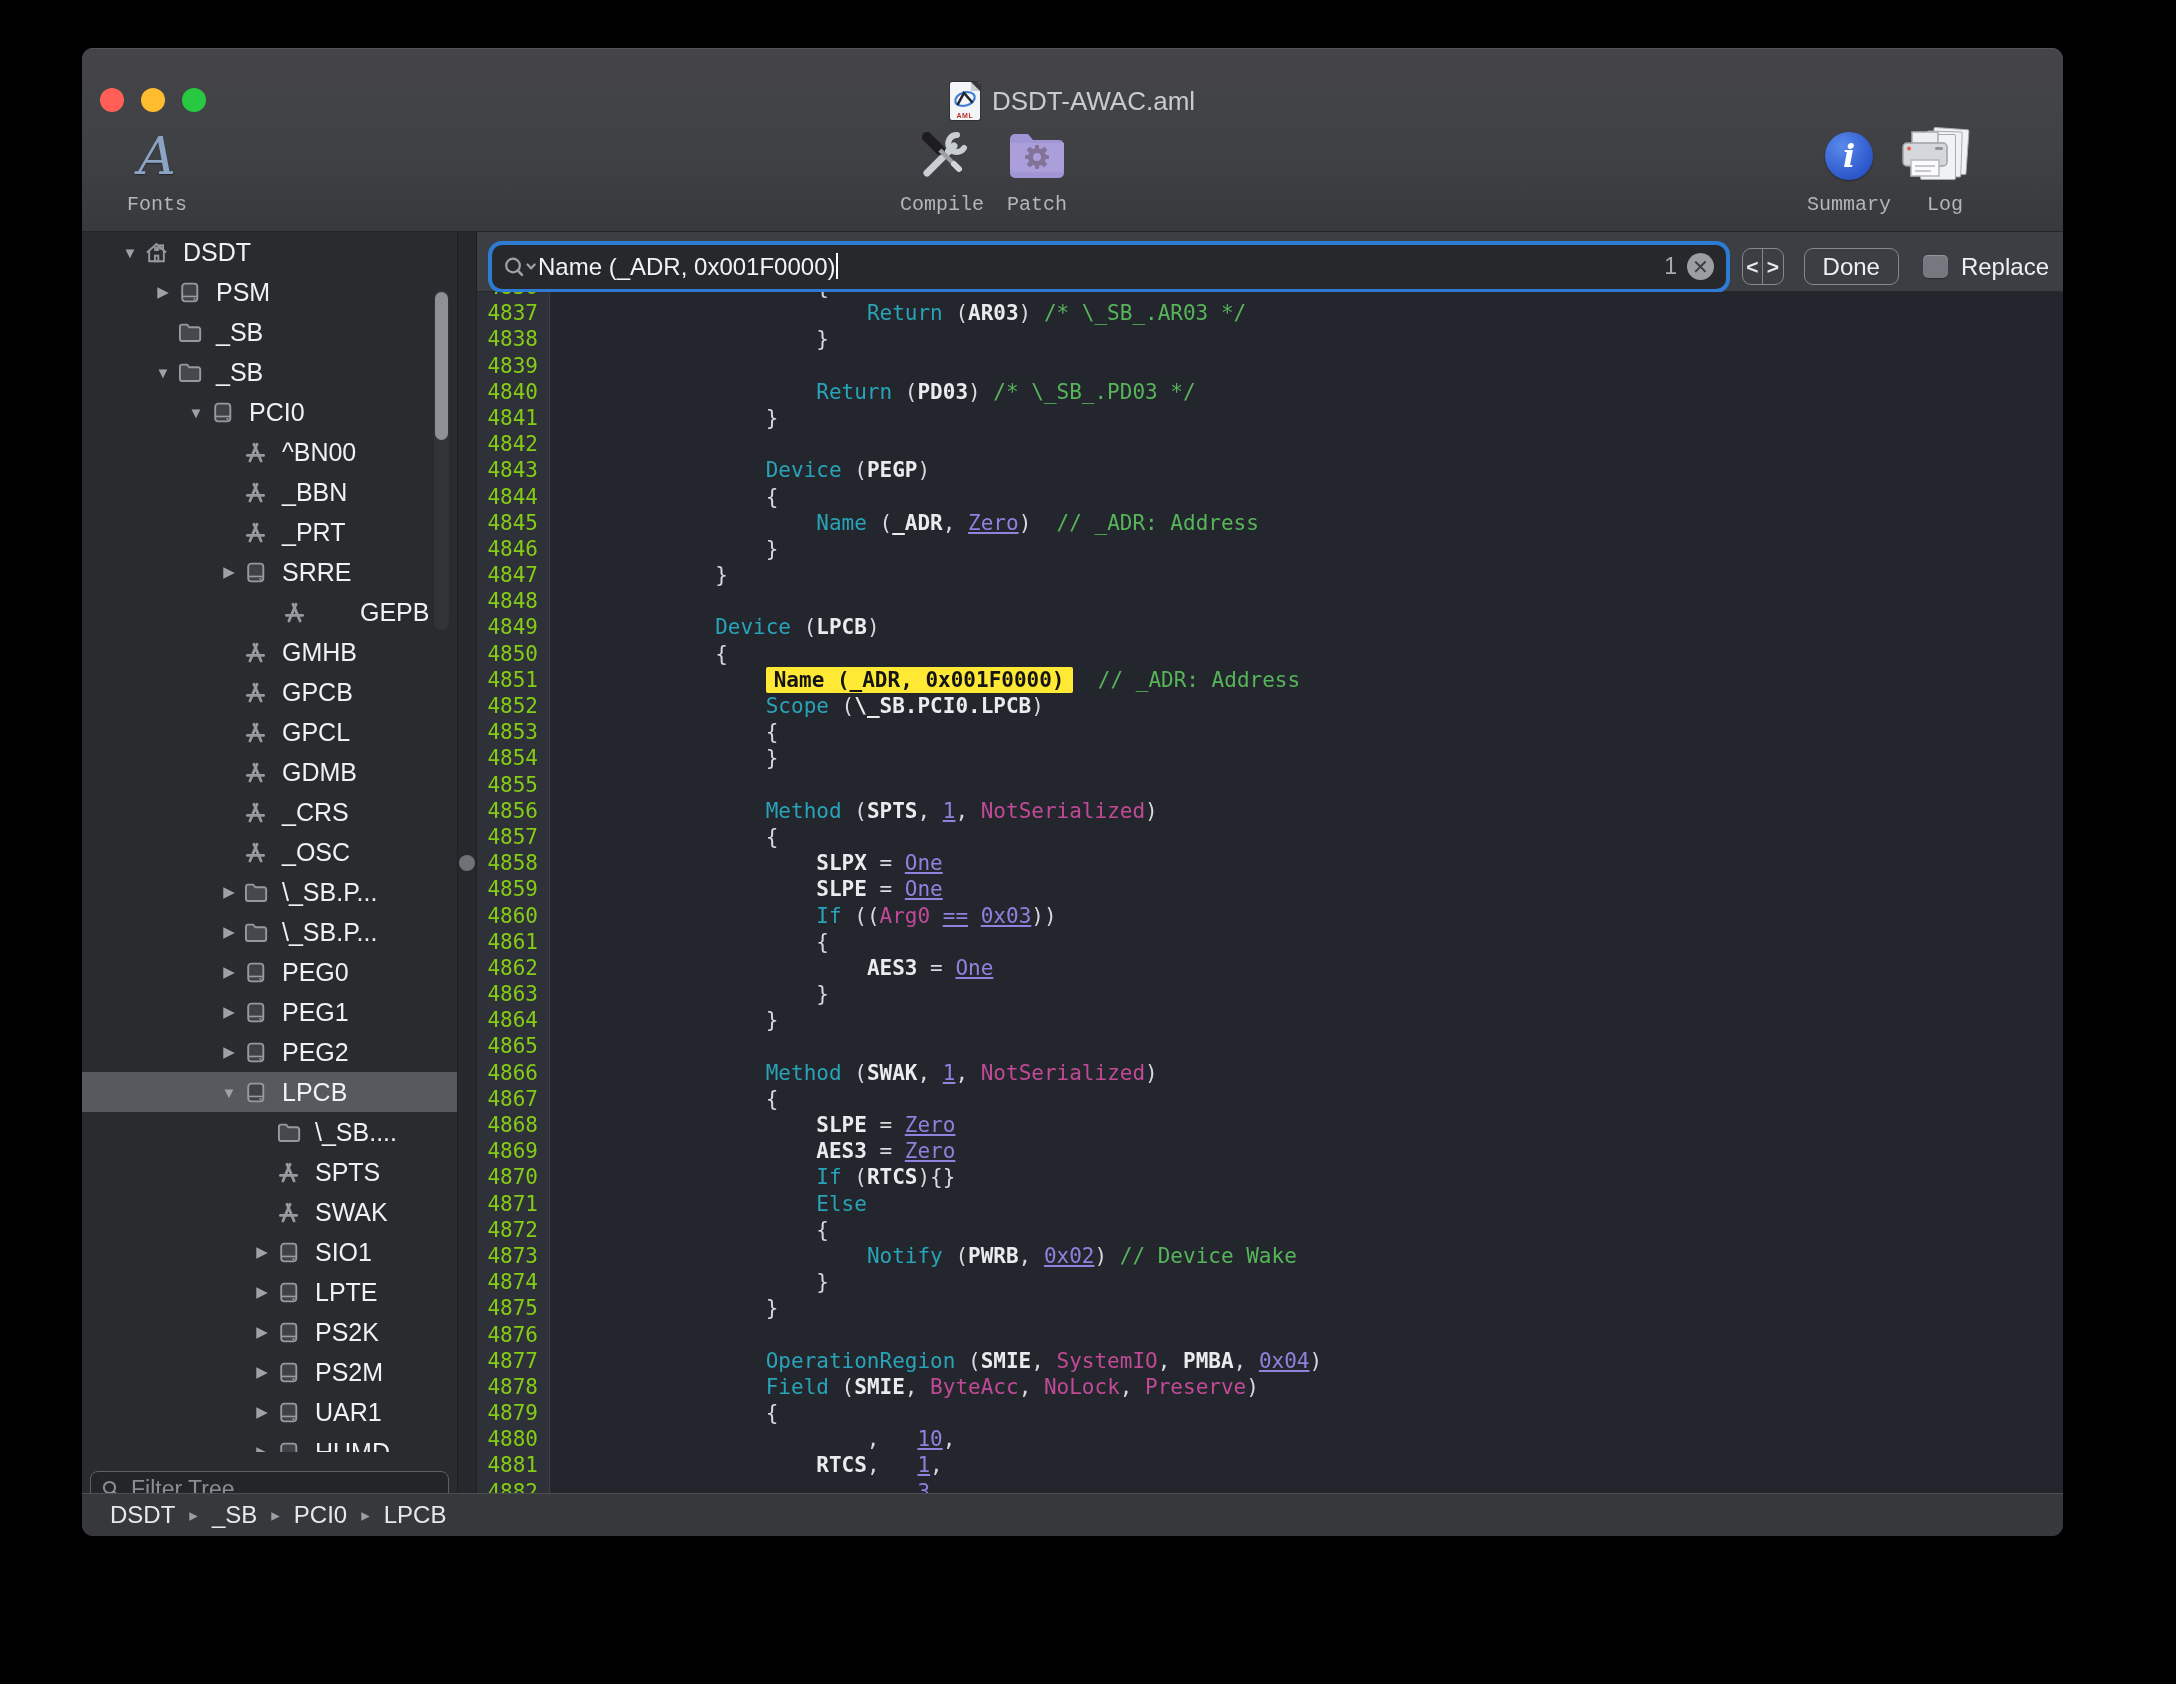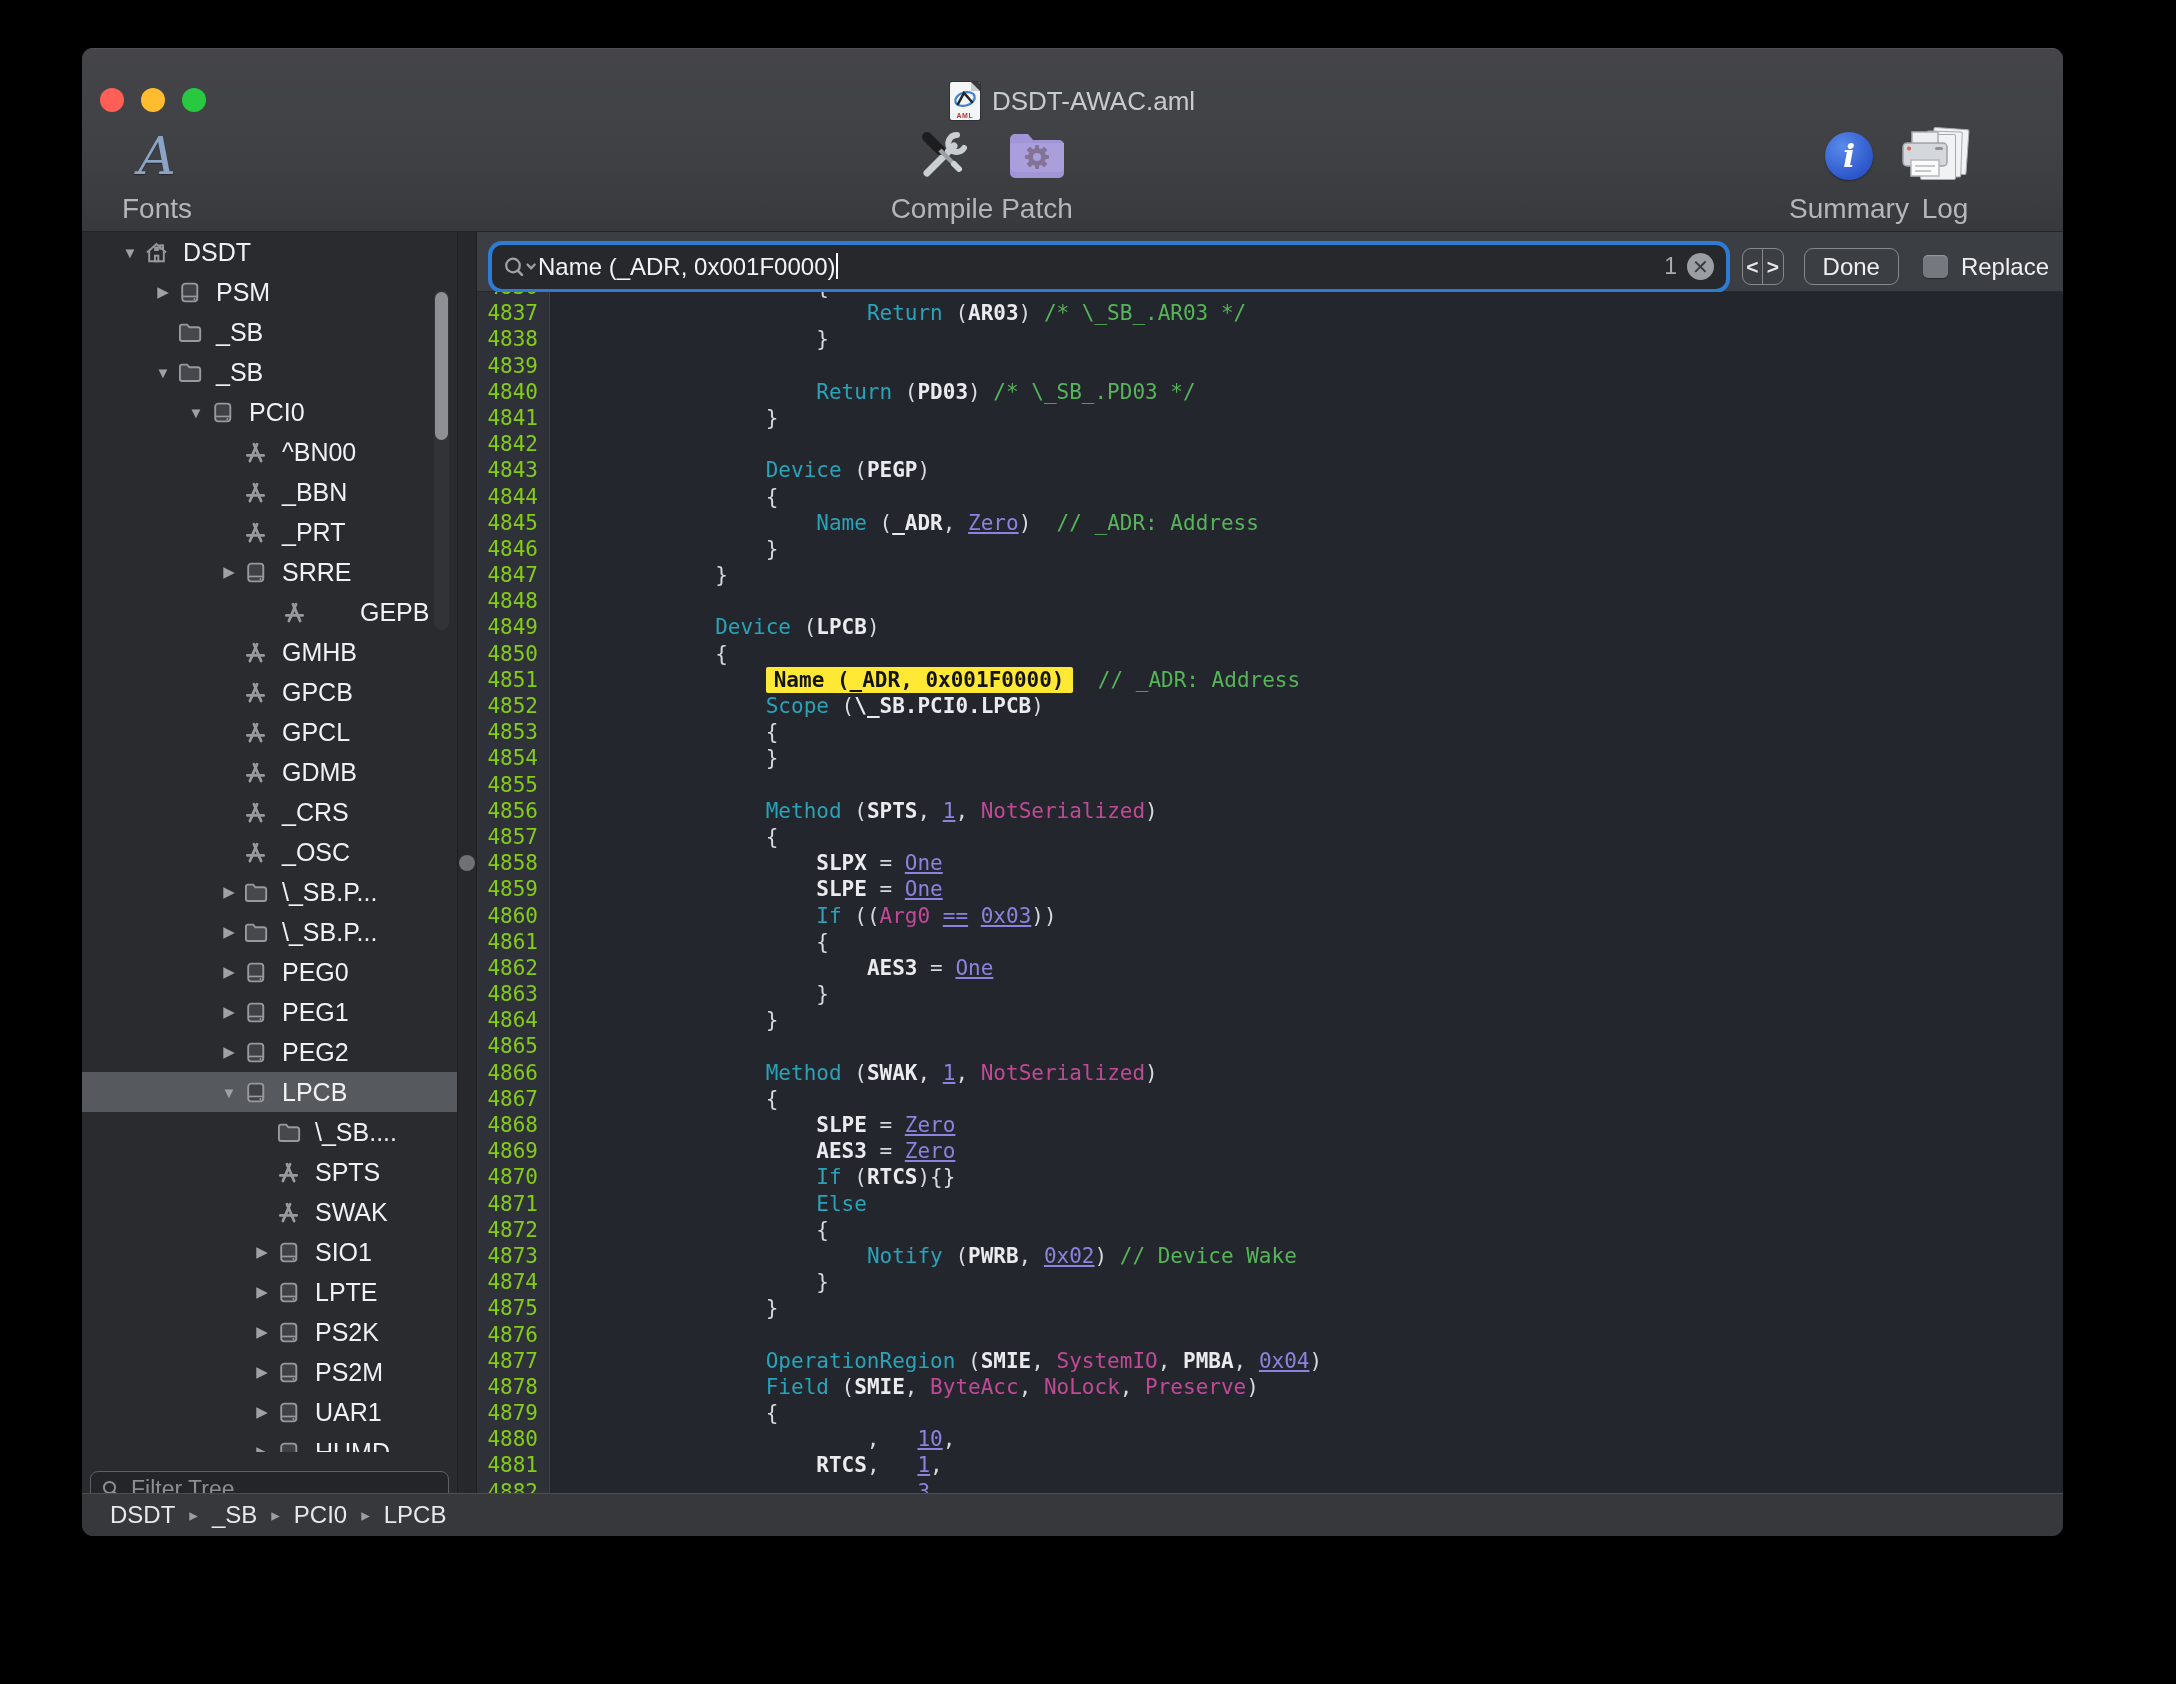--- a/index.html
+++ b/index.html
@@ -21,21 +21,21 @@
     box-shadow:0 0 0 1px rgba(0,0,0,.25);overflow:hidden;}
   .doc-icon .fold{position:absolute;right:0;top:0;width:0;height:0;
     border-left:9px solid #c9ccd1;border-top:9px solid #37393d;}
   .doc-icon svg{position:absolute;left:0;top:0;}
   .doc-icon .aml{position:absolute;left:0;right:0;bottom:1px;text-align:center;font-size:7px;
     font-weight:bold;color:#b33;letter-spacing:.5px;}
   .win-title{font-size:26px;color:#c9cbce;font-weight:500;}
 
   .tb-item{position:absolute;top:77px;display:flex;flex-direction:column;align-items:center;gap:6px;}
   .tb-icon{height:62px;display:flex;align-items:center;justify-content:center;}
-  .tb-label{font-size:28px;color:#b4b6b9;}
+  .tb-label{font-size:20px;color:#b4b6b9;font-family:Liberation Mono, monospace;}
   .fonts-a{font-family:"DejaVu Serif","Liberation Serif",serif;font-style:italic;font-size:52px;
     color:#8ba4c4;line-height:58px;text-shadow:0 1px 1px rgba(0,0,0,.4);}
   .summary-circle{width:48px;height:48px;border-radius:50%;
     background:radial-gradient(circle at 35% 30%,#5a8aec,#2a54c8 75%);
     display:flex;align-items:center;justify-content:center;box-shadow:0 1px 2px rgba(0,0,0,.4);}
   .summary-circle span{font-family:"DejaVu Serif","Liberation Serif",serif;font-style:italic;
     font-weight:bold;color:#fff;font-size:32px;line-height:32px;}
   .log-pages{position:relative;width:54px;height:56px;}
   .log-pages i{position:absolute;width:36px;height:46px;background:#f1f2f4;border:1px solid #a7aab0;
     border-radius:2px;}

